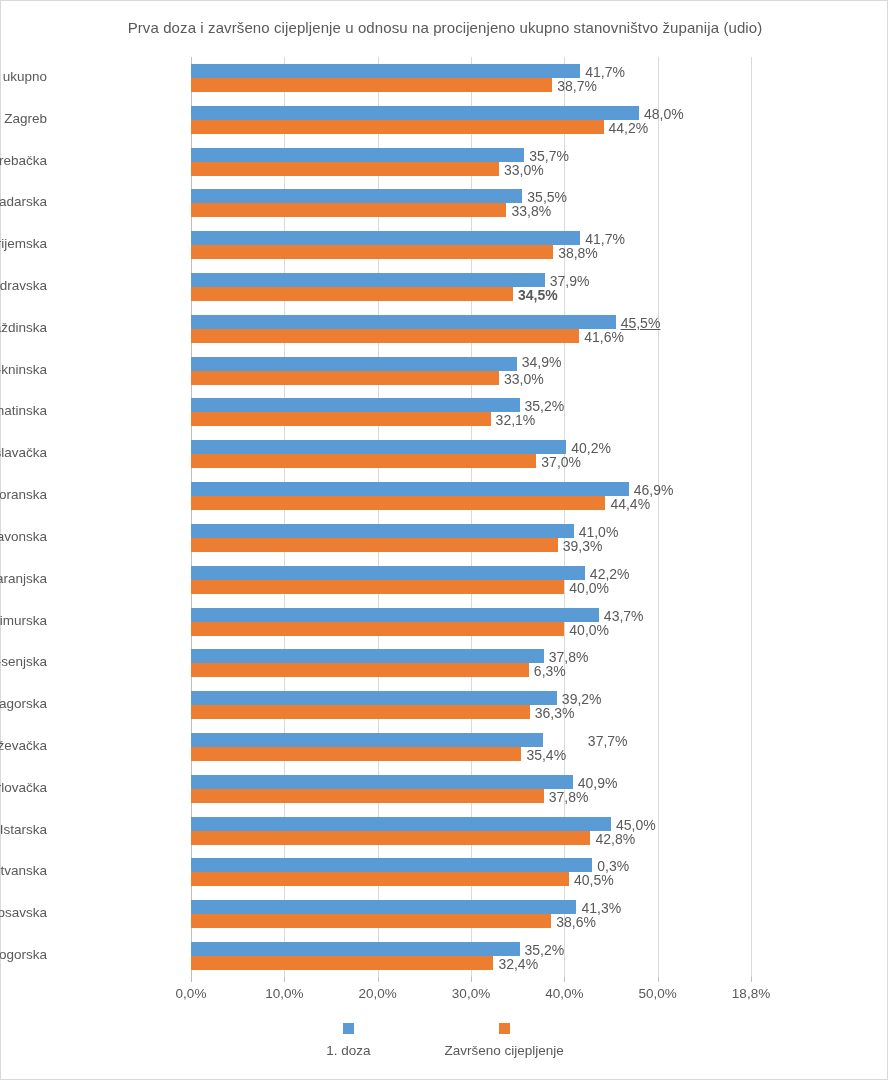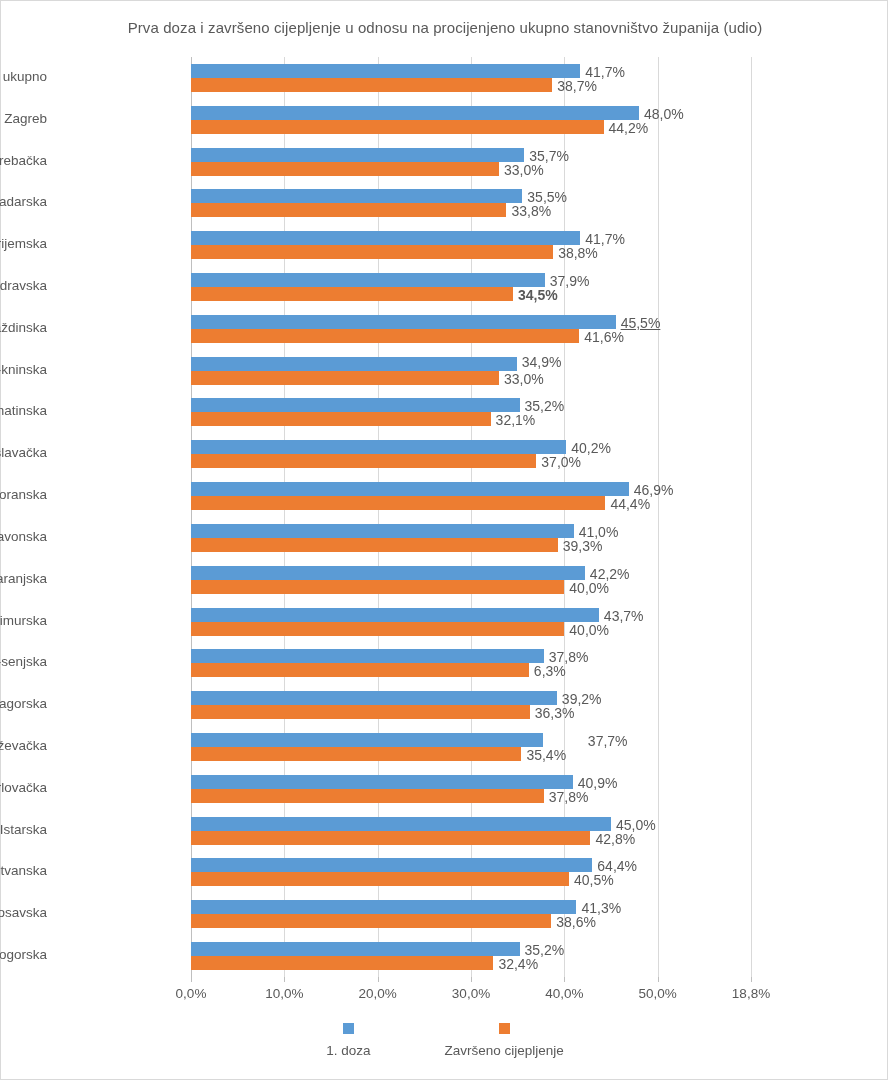--- a/index.html
+++ b/index.html
@@ -289,21 +289,21 @@
         <div class="cat-row" style="top: 752.727px; height: 41.8182px;">
           <div class="cat-label" style="top: 11.9091px;">Istarska</div>
           <div class="bar dose1" style="top: 6.90909px; width: 420px;"></div>
           <div class="bar-label" style="top: 7.90909px; left: 425px;">45,0%</div>
           <div class="bar full" style="top: 20.9091px; width: 399.467px;"></div>
           <div class="bar-label" style="top: 21.9091px; left: 404.467px;">42,8%</div>
         </div>
         <div class="cat-row" style="top: 794.545px; height: 41.8182px;">
           <div class="cat-label" style="top: 11.9091px;">Dubrovačko-neretvanska</div>
           <div class="bar dose1" style="top: 6.90909px; width: 401.333px;"></div>
-          <div class="bar-label" style="top: 7.90909px; left: 406.333px;">64,4%</div>
+          <div class="bar-label" style="top: 7.90909px; left: 406.333px;">0,3%</div>
           <div class="bar full" style="top: 20.9091px; width: 378px;"></div>
           <div class="bar-label" style="top: 21.9091px; left: 383px;">40,5%</div>
         </div>
         <div class="cat-row" style="top: 836.364px; height: 41.8182px;">
           <div class="cat-label" style="top: 11.9091px;">Brodsko-posavska</div>
           <div class="bar dose1" style="top: 6.90909px; width: 385.467px;"></div>
           <div class="bar-label" style="top: 7.90909px; left: 390.467px;">41,3%</div>
           <div class="bar full" style="top: 20.9091px; width: 360.267px;"></div>
           <div class="bar-label" style="top: 21.9091px; left: 365.267px;">38,6%</div>
         </div>

